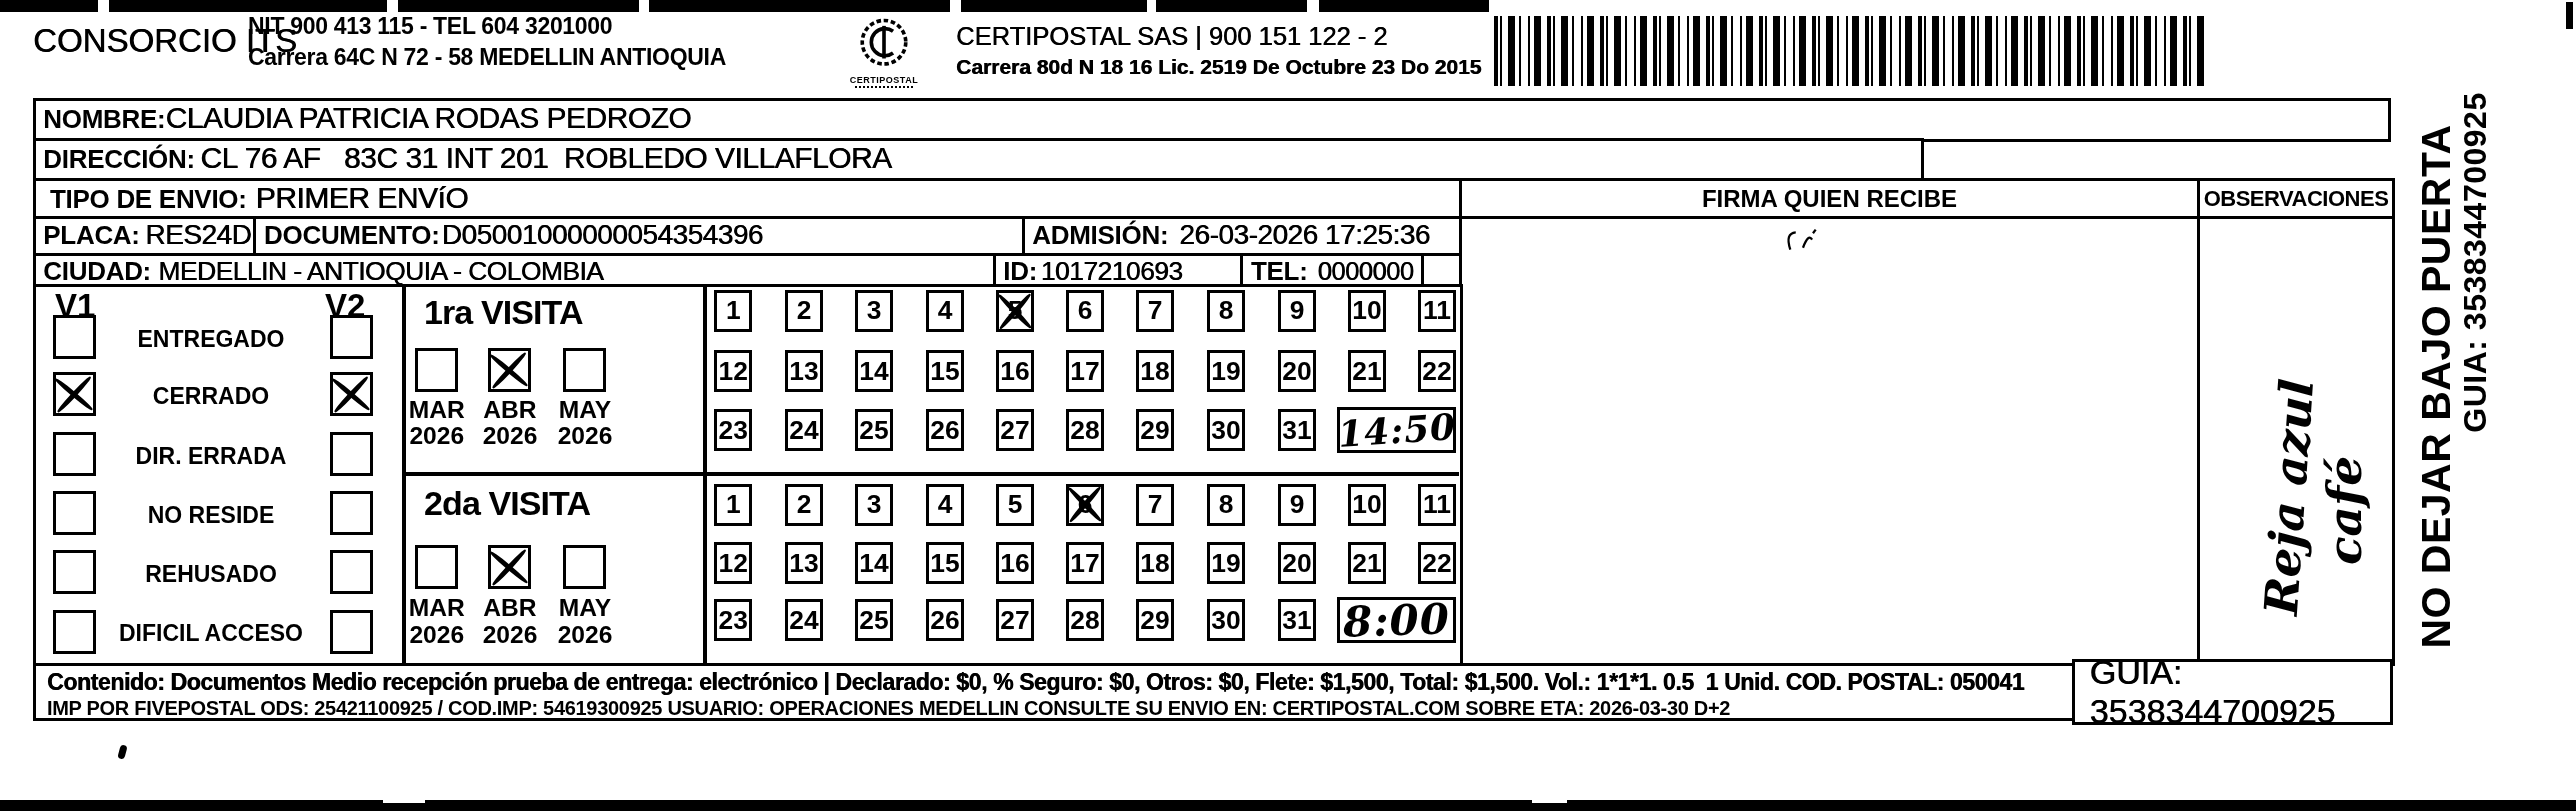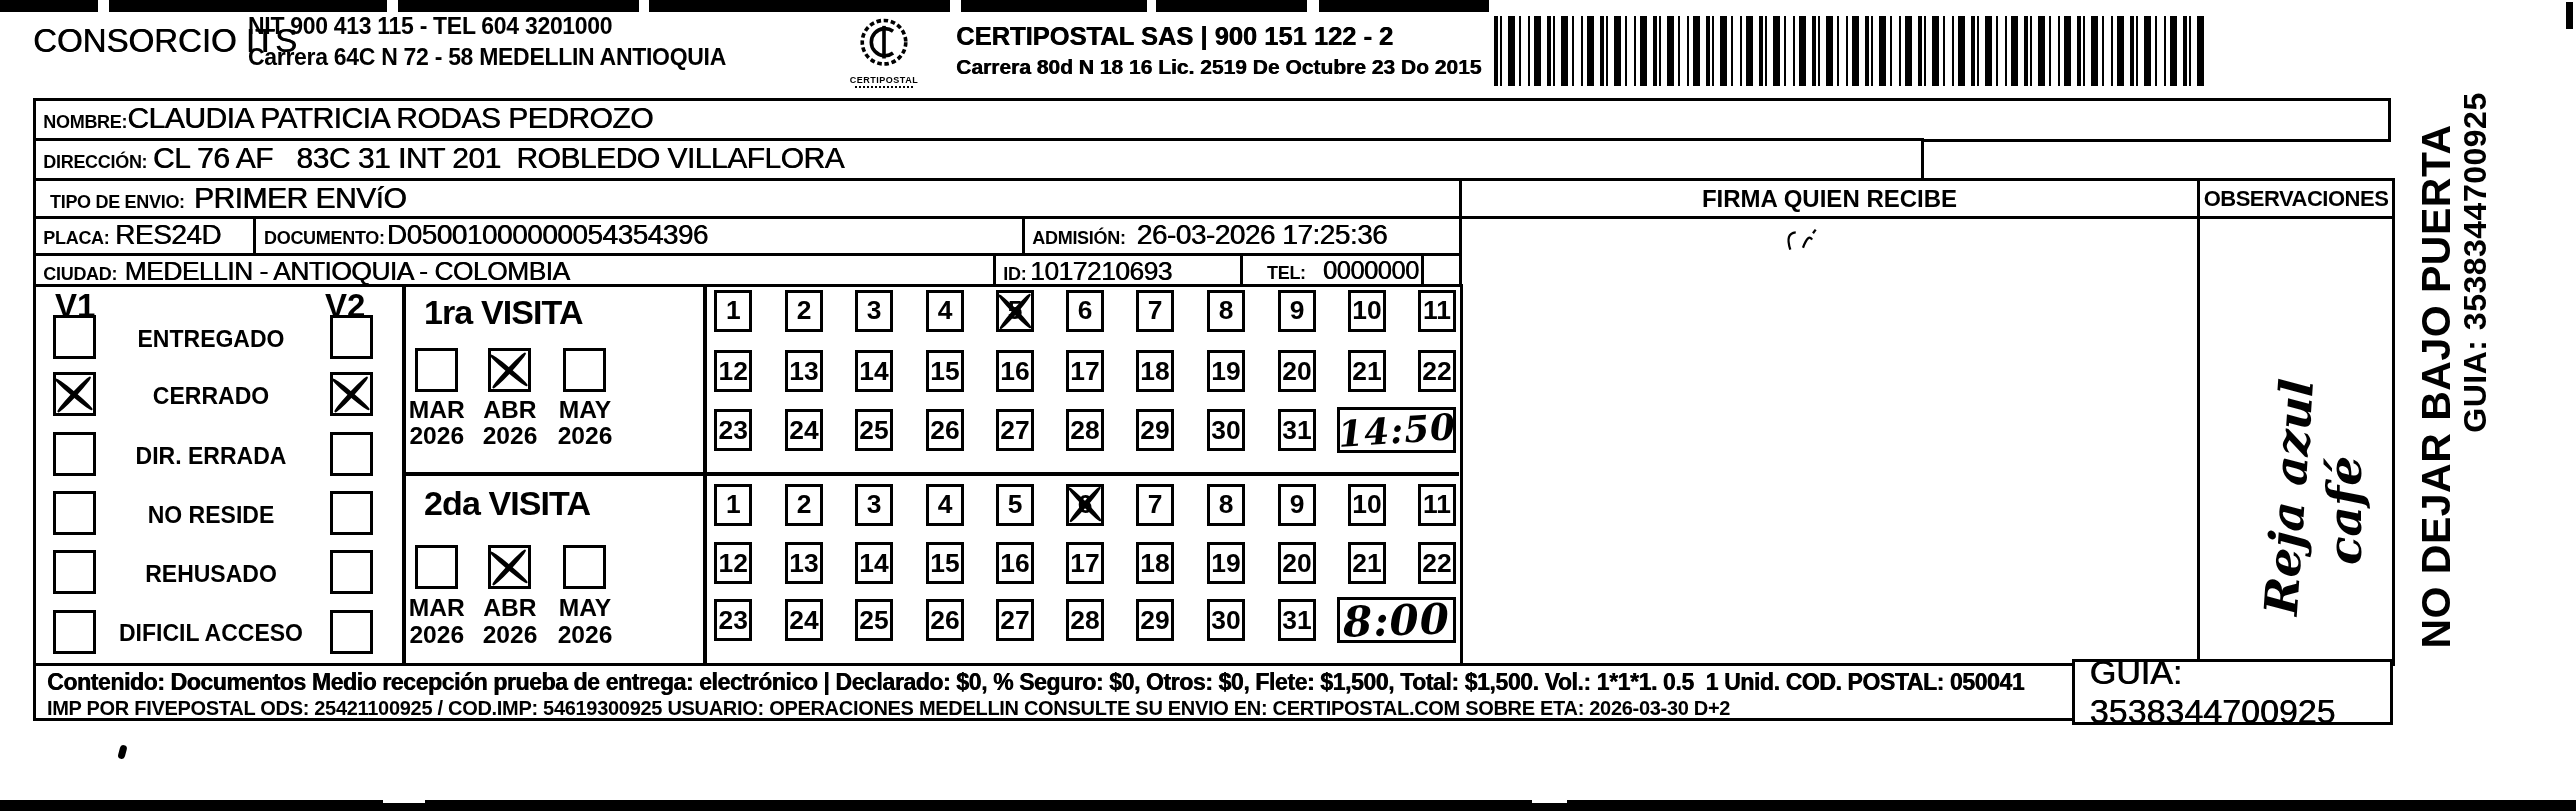--- a/index.html
+++ b/index.html
@@ -1,21 +1,21 @@
 <!DOCTYPE html>
 <html style="font-size:14.6px"><head>
 <meta charset="utf-8">
 <style>
   html,body{margin:0;padding:0;background:#fff}
   .stage{position:relative;width:2576px;height:812px;background:#fff;color:#000;
          font-family:"Liberation Sans",sans-serif;overflow:hidden}
   .abs{position:absolute}
   .box{position:absolute;border:3.6px solid #000;box-sizing:border-box;background:#fff}
   .row{display:flex;align-items:baseline}
-  .flabel{font-weight:700;font-size:18px;letter-spacing:-0.3px;white-space:pre}
+  .flabel{font-weight:700;font-size:26px;letter-spacing:-0.3px;white-space:pre}
   .fval{font-size:30px;font-weight:400;text-shadow:0.6px 0 0 #000;white-space:pre;letter-spacing:-0.5px}
   .thick{text-shadow:0.6px 0 0 #000}
   .hdrsmall{font-weight:700;font-size:23px;letter-spacing:-0.3px;white-space:nowrap}
   .cb{position:absolute;width:43px;height:44px;border:3.6px solid #000;box-sizing:border-box;background:#fff}
   .cb.checked::before,.cb.checked::after{content:"";position:absolute;top:46%;left:-16%;width:130%;height:4.6px;
      background:#000;border-radius:45%}
   .cb.checked::before{transform:rotate(40deg)}
   .cb.checked::after{transform:rotate(-47deg)}
   .day{position:absolute;width:38px;height:42px;border:3.6px solid #000;box-sizing:border-box;
        display:flex;align-items:center;justify-content:center;font-weight:700;font-size:26.4px;background:#fff}
@@ -62,21 +62,21 @@
   <div class="abs hdrsmall" style="left:248px;top:44px">Carrera 64C N 72 - 58 MEDELLIN ANTIOQUIA</div>
 
   <svg class="abs" style="left:855px;top:14.6px" width="58" height="58" viewBox="0 0 64 64">
     <circle cx="32" cy="30" r="24" fill="none" stroke="#000" stroke-width="4" stroke-dasharray="5 3"></circle>
     <path d="M42 18 A15 15 0 1 0 42 42" fill="none" stroke="#000" stroke-width="4"></path>
     <line x1="32" y1="12" x2="32" y2="48" stroke="#000" stroke-width="4"></line>
   </svg>
   <div class="abs" style="left:844px;top:75px;width:80px;text-align:center;font-size:9px;font-weight:700;letter-spacing:0.5px">CERTIPOSTAL</div>
   <div class="abs" style="left:855px;top:86px;width:58px;border-top:2.7px dotted #000"></div>
 
-  <div class="abs thick" style="left:956px;top:22px;font-size:25.5px;font-weight:700">CERTIPOSTAL SAS | 900 151 122 - 2</div>
+  <div class="abs thick" style="left:956px;top:22px;font-size:25.5px;font-weight:400">CERTIPOSTAL SAS | 900 151 122 - 2</div>
   <div class="abs thick" style="left:956px;top:55px;font-size:21px;font-weight:700">Carrera 80d N 18 16  Lic. 2519 De Octubre 23 Do 2015</div>
 
   <div class="barcode"></div>
 
   <div class="box row" style="left:33px;top:98px;width:2358px;height:44px;padding-left:7.3px">
     <span class="flabel">NOMBRE:</span>
     <span class="fval" style="margin-left:0">CLAUDIA PATRICIA RODAS PEDROZO</span>
   </div>
   <div class="box row" style="left:33px;top:138px;width:1891px;height:44px;padding-left:7.3px">
     <span class="flabel">DIRECCIÓN:</span>
@@ -108,23 +108,23 @@
   </div>
 
   <div class="box row" style="left:33px;top:253px;width:964px;height:35px;padding-left:7.3px">
     <span class="flabel">CIUDAD:</span>
     <span class="fval" style="margin-left:7.3px;font-size:26.4px">MEDELLIN - ANTIOQUIA - COLOMBIA</span>
   </div>
   <div class="box row" style="left:993px;top:253px;width:251px;height:35px;padding-left:7.3px">
     <span class="flabel">ID:</span>
     <span class="fval" style="margin-left:3.6px;font-size:26.4px">1017210693</span>
   </div>
-  <div class="box row" style="left:1240px;top:253px;width:184px;height:35px;padding-left:24px">
+  <div class="box row" style="left:1240px;top:253px;width:184px;height:35px;padding-left:8px">
     <span class="flabel">TEL:</span>
-    <span class="fval" style="margin-left:17px;font-size:25.5px">0000000</span>
+    <span class="fval" style="margin-left:10px;font-size:25.5px">0000000</span>
   </div>
 
   <div class="box" style="left:1459px;top:216px;width:741px;height:450px">
     <svg width="40" height="29" style="position:absolute;left:321px;top:7.3px" viewBox="0 0 44 32">
       <path d="M8 26 Q2 8 14 7 M22 24 Q28 8 32 15 M33 8 L36 4" fill="none" stroke="#000" stroke-width="2.5"></path>
     </svg>
   </div>
   <div class="box" style="left:2197px;top:216px;width:198px;height:450px"></div>
   <div class="vert handnote" style="left:2125px;top:470px;width:328px;font-size:46px;transform:rotate(-86deg)">Reja azul</div>
   <div class="vert handnote" style="left:2207px;top:483px;width:274px;font-size:47px;transform:rotate(-90deg)">café</div>

